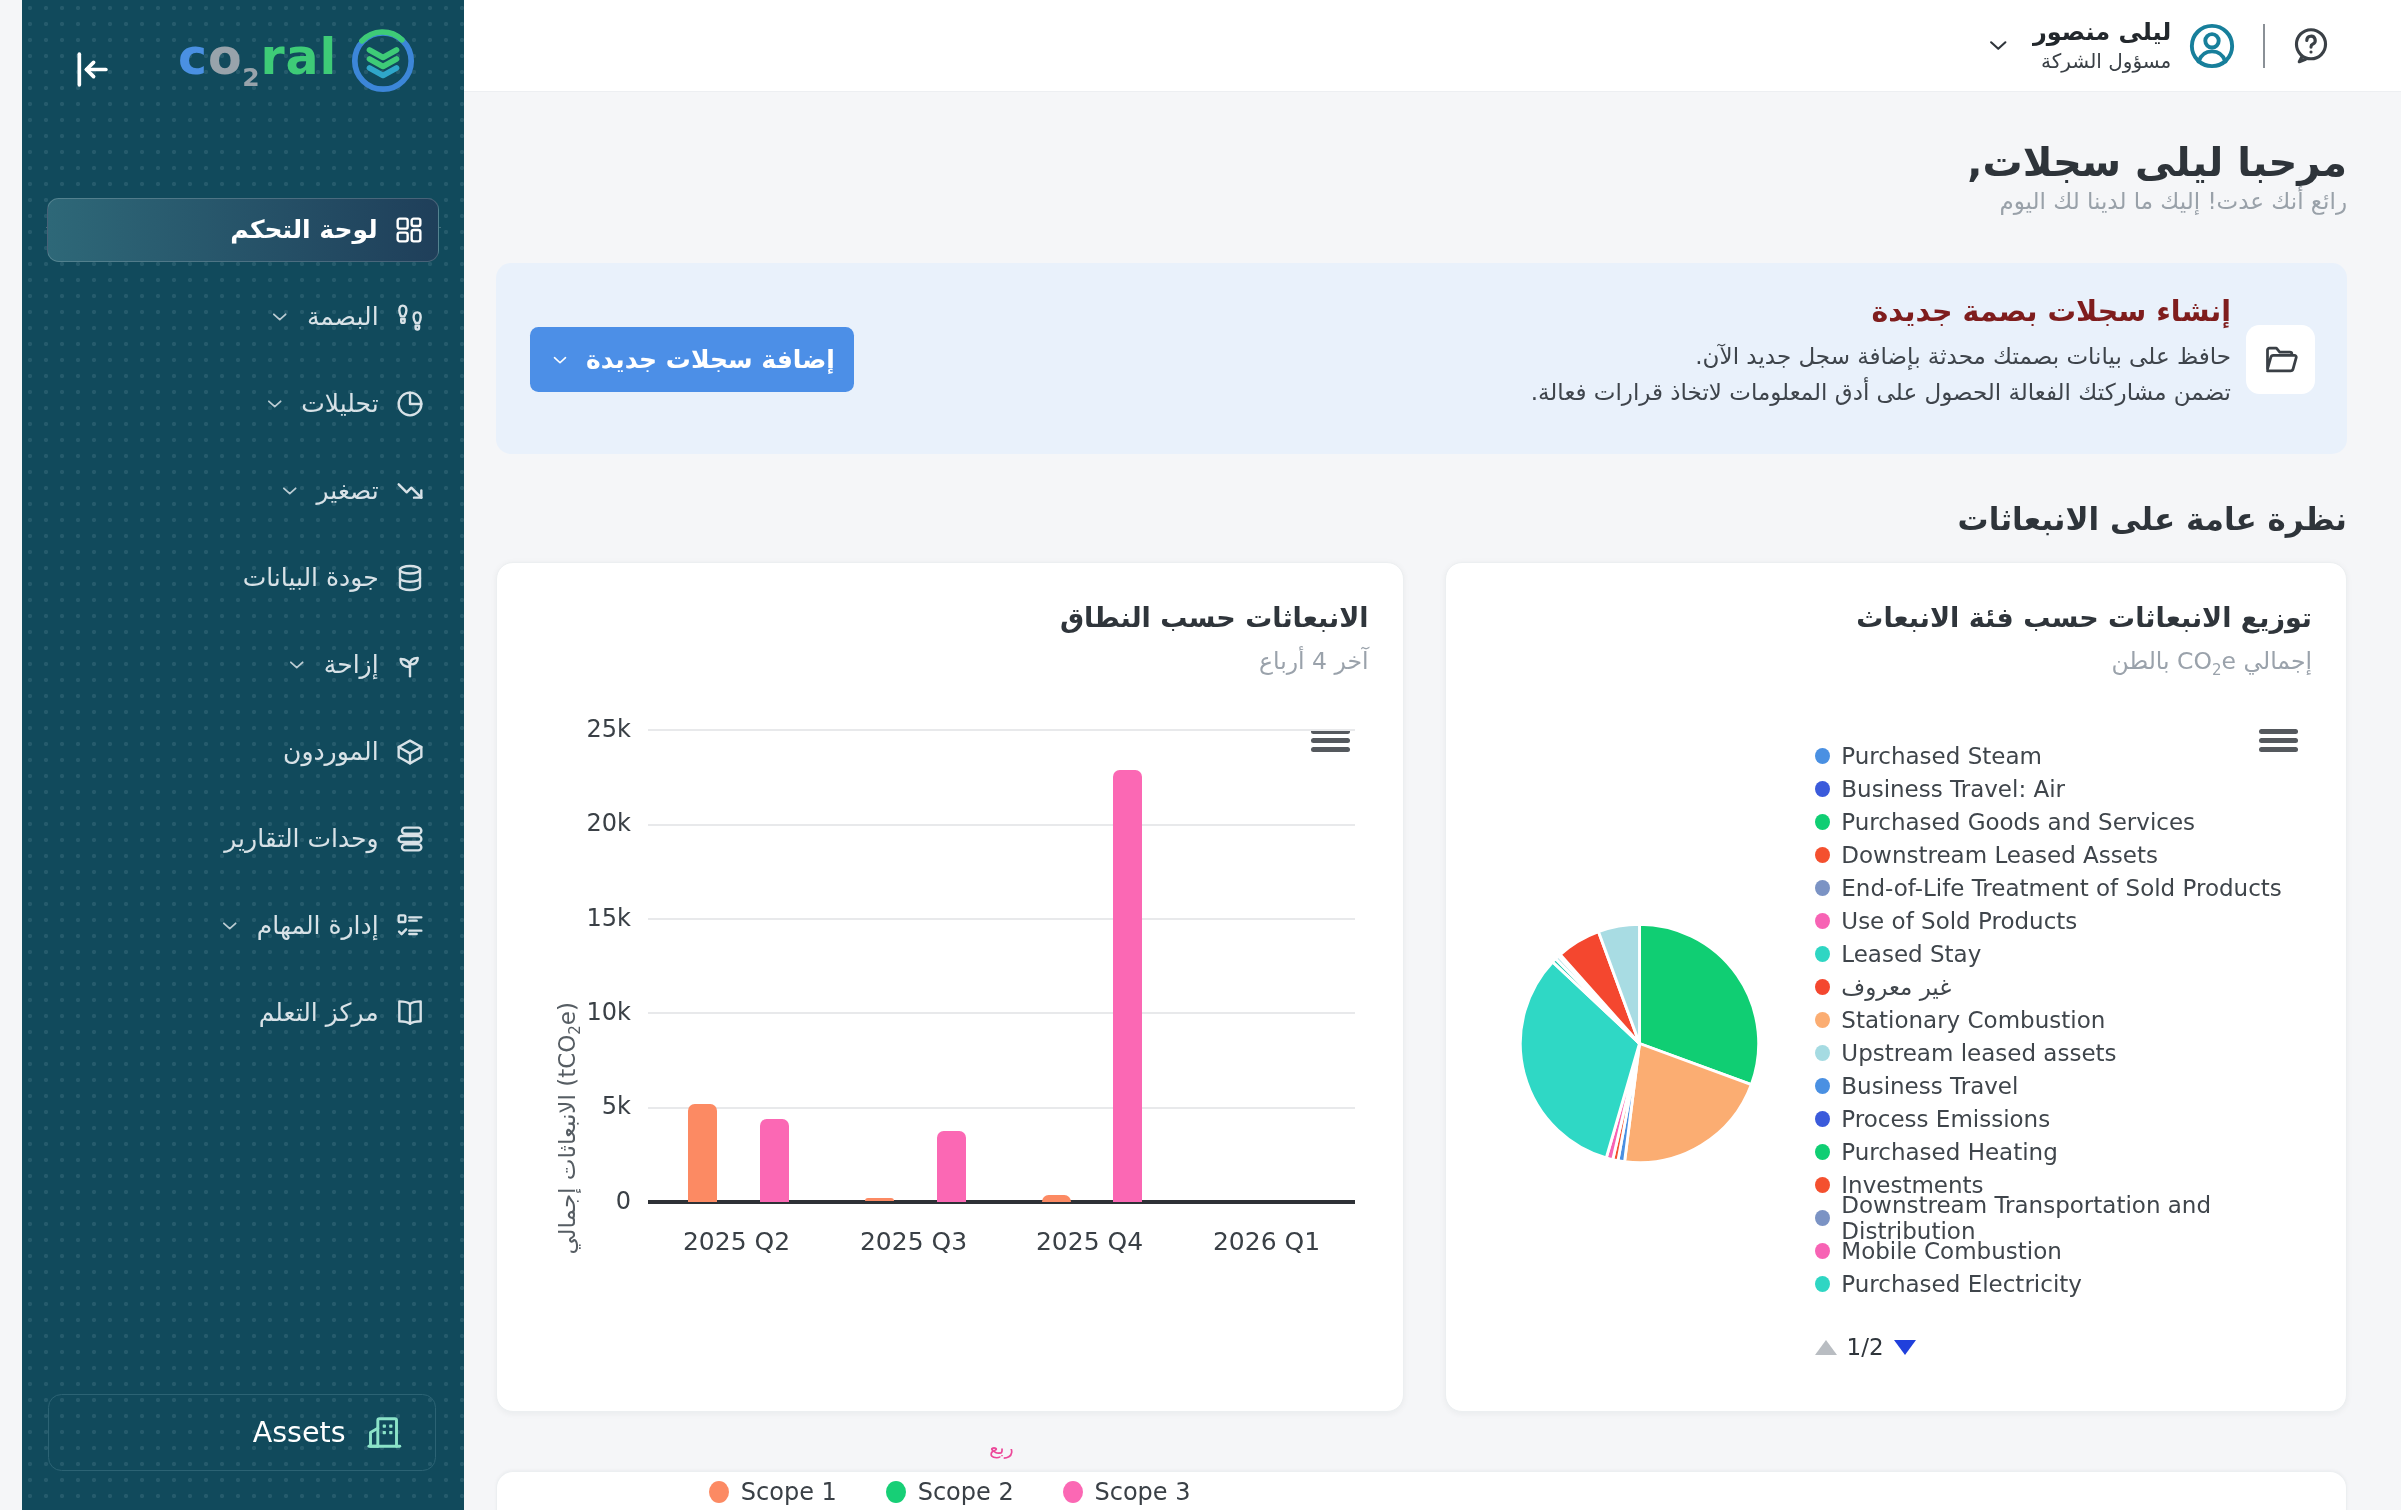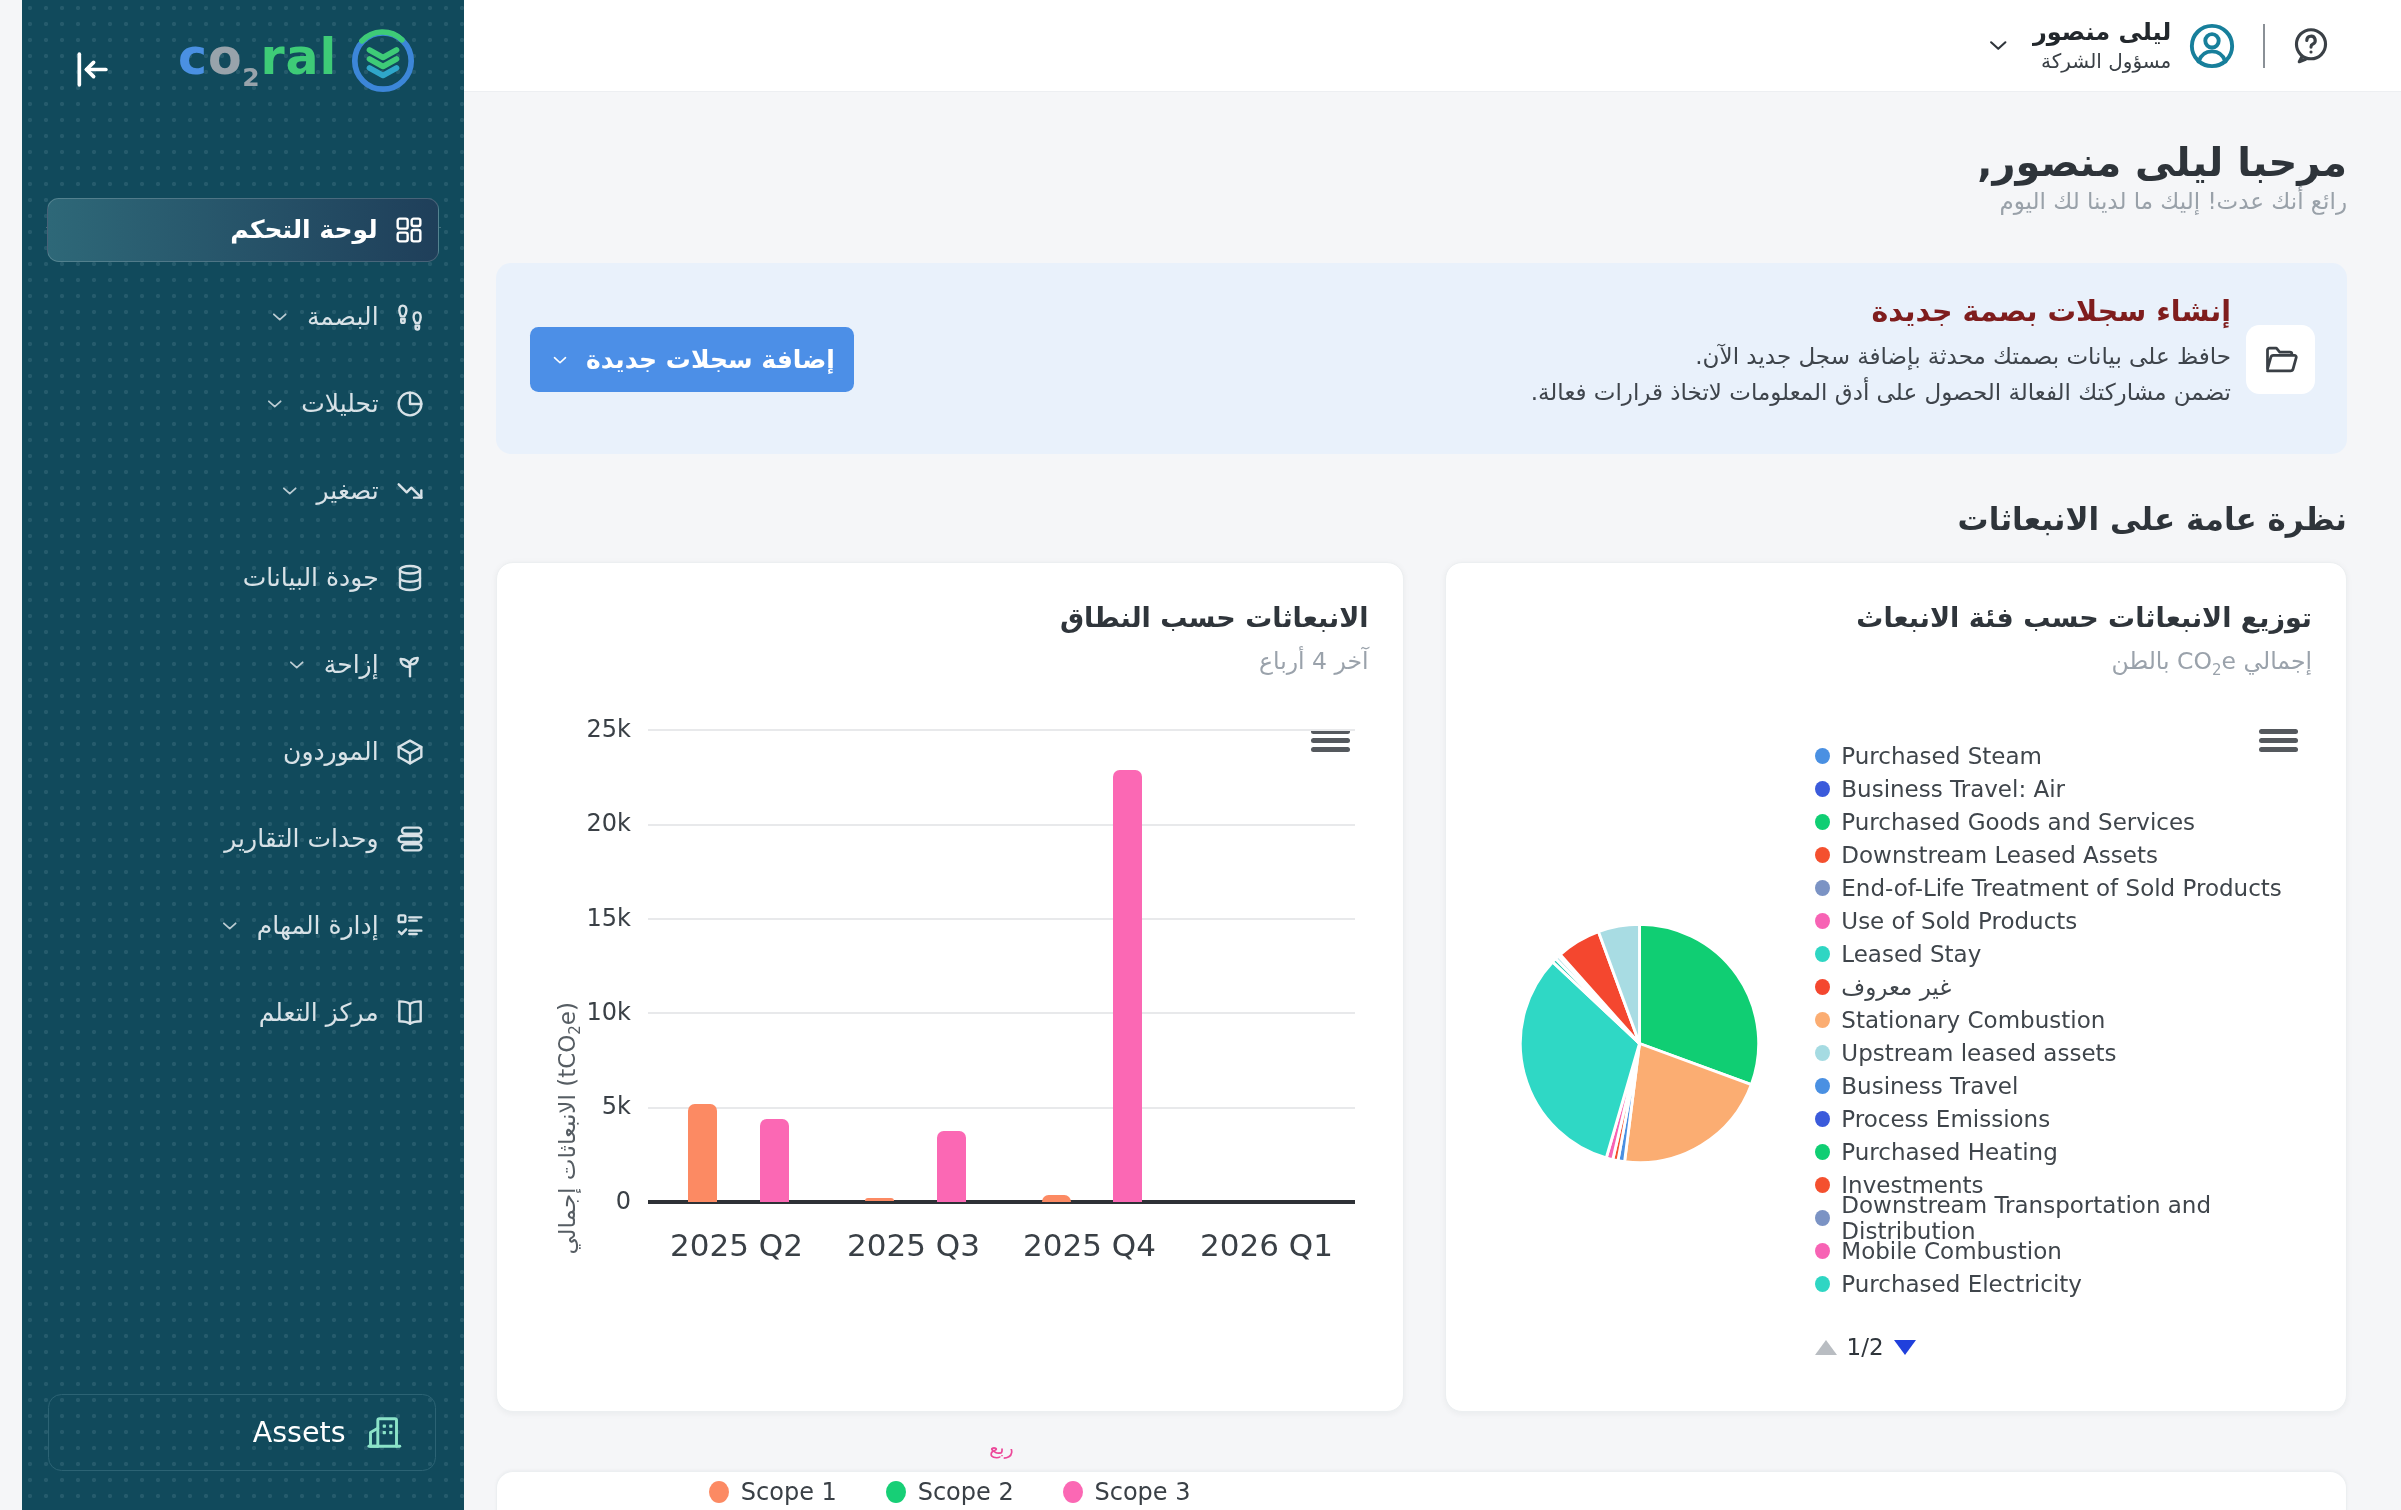--- a/index.html
+++ b/index.html
@@ -91,21 +91,21 @@
   .chart-menu { position:absolute; top:166px; width:39px; cursor:pointer; }
   .bar-card .chart-menu { right:auto; left:908px; } 
   .chart-menu span { display:block; height:5px; background:#55595E; border-radius:2.5px; margin-bottom:4.2px; }
 
   
   .bc-plot { position:absolute; left:151px; top:167px; width:707px; height:472px; direction:ltr; }
   .grid-line { position:absolute; left:0; right:0; height:1.7px; background:#E8E9EB; }
   .x-axis { position:absolute; left:0; right:0; bottom:-1.7px; height:3.4px; background:#2E3136; }
   .ytick { position:absolute; left:-81px; width:64px; text-align:right; font-size:24px; color:#3A4046; }
   .bar { position:absolute; border-radius:6.7px 6.7px 0 0; }
-  .xlab { position:absolute; width:185px; text-align:center; font-size:31px; color:#3A4046; }
+  .xlab { position:absolute; width:185px; text-align:center; font-size:25px; color:#3A4046; }
   .bc-xtitle { position:absolute; left:151px; top:873px; width:707px; text-align:center; font-size:19px; color:#ec4899; }
   .bc-ylabel { position:absolute; left:-180px; top:550px; width:504px; text-align:center; font-size:23px; color:#565D63; transform:rotate(-90deg); direction:ltr; }
   .bc-legend { position:absolute; left:0; right:0; top:915px; display:flex; justify-content:center; gap:49px; direction:ltr; }
   .bcl-item { display:flex; align-items:center; gap:11.8px; font-size:24px; color:#3A4046; cursor:pointer; }
   .bcl-dot { width:20px; height:22px; border-radius:50%; }
 
   
   .pie-svg { position:absolute; left:71px; top:358px; width:245px; height:245px; }
   .pie-legend { position:absolute; left:369px; top:176px; direction:ltr; }
   .pl-row { display:flex; align-items:center; gap:11.8px; height:33px; font-size:23px; color:#3F454B; cursor:pointer; }
@@ -326,21 +326,21 @@
       <div class="user-role">مسؤول الشركة</div>
     </span>
     <span class="user-chev icon-stroke">
       <svg viewBox="0 0 24 24" width="28.5" height="28.5">
           <polyline points="6 9.5 12 15 18 9.5"></polyline>
         </svg>
     </span>
   </header>
 
   <div class="content">
-    <h1 class="welcome-title">مرحبا ليلى منصور,</h1>
+    <h1 class="welcome-title">مرحبا ليلى سجلات,</h1>
     <div class="welcome-sub">رائع أنك عدت! إليك ما لدينا لك اليوم</div>
 
     <section class="banner">
       <span class="banner-icon-box">
         <svg viewBox="0 0 24 24" width="39" height="39" fill="none" stroke="currentColor" stroke-width="1.7" stroke-linecap="round" stroke-linejoin="round">
           <path d="M4 19h14.2a1.6 1.6 0 0 0 1.55-1.2l1.9-7a1.1 1.1 0 0 0-1.06-1.4H7.6a1.6 1.6 0 0 0-1.55 1.2L4 18V6.2A1.2 1.2 0 0 1 5.2 5h4.3l2 2.4h6.3a1.2 1.2 0 0 1 1.2 1.2v.9"></path>
         </svg>
       </span>
       <div class="banner-text">
         <div class="banner-title">إنشاء سجلات بصمة جديدة</div>

